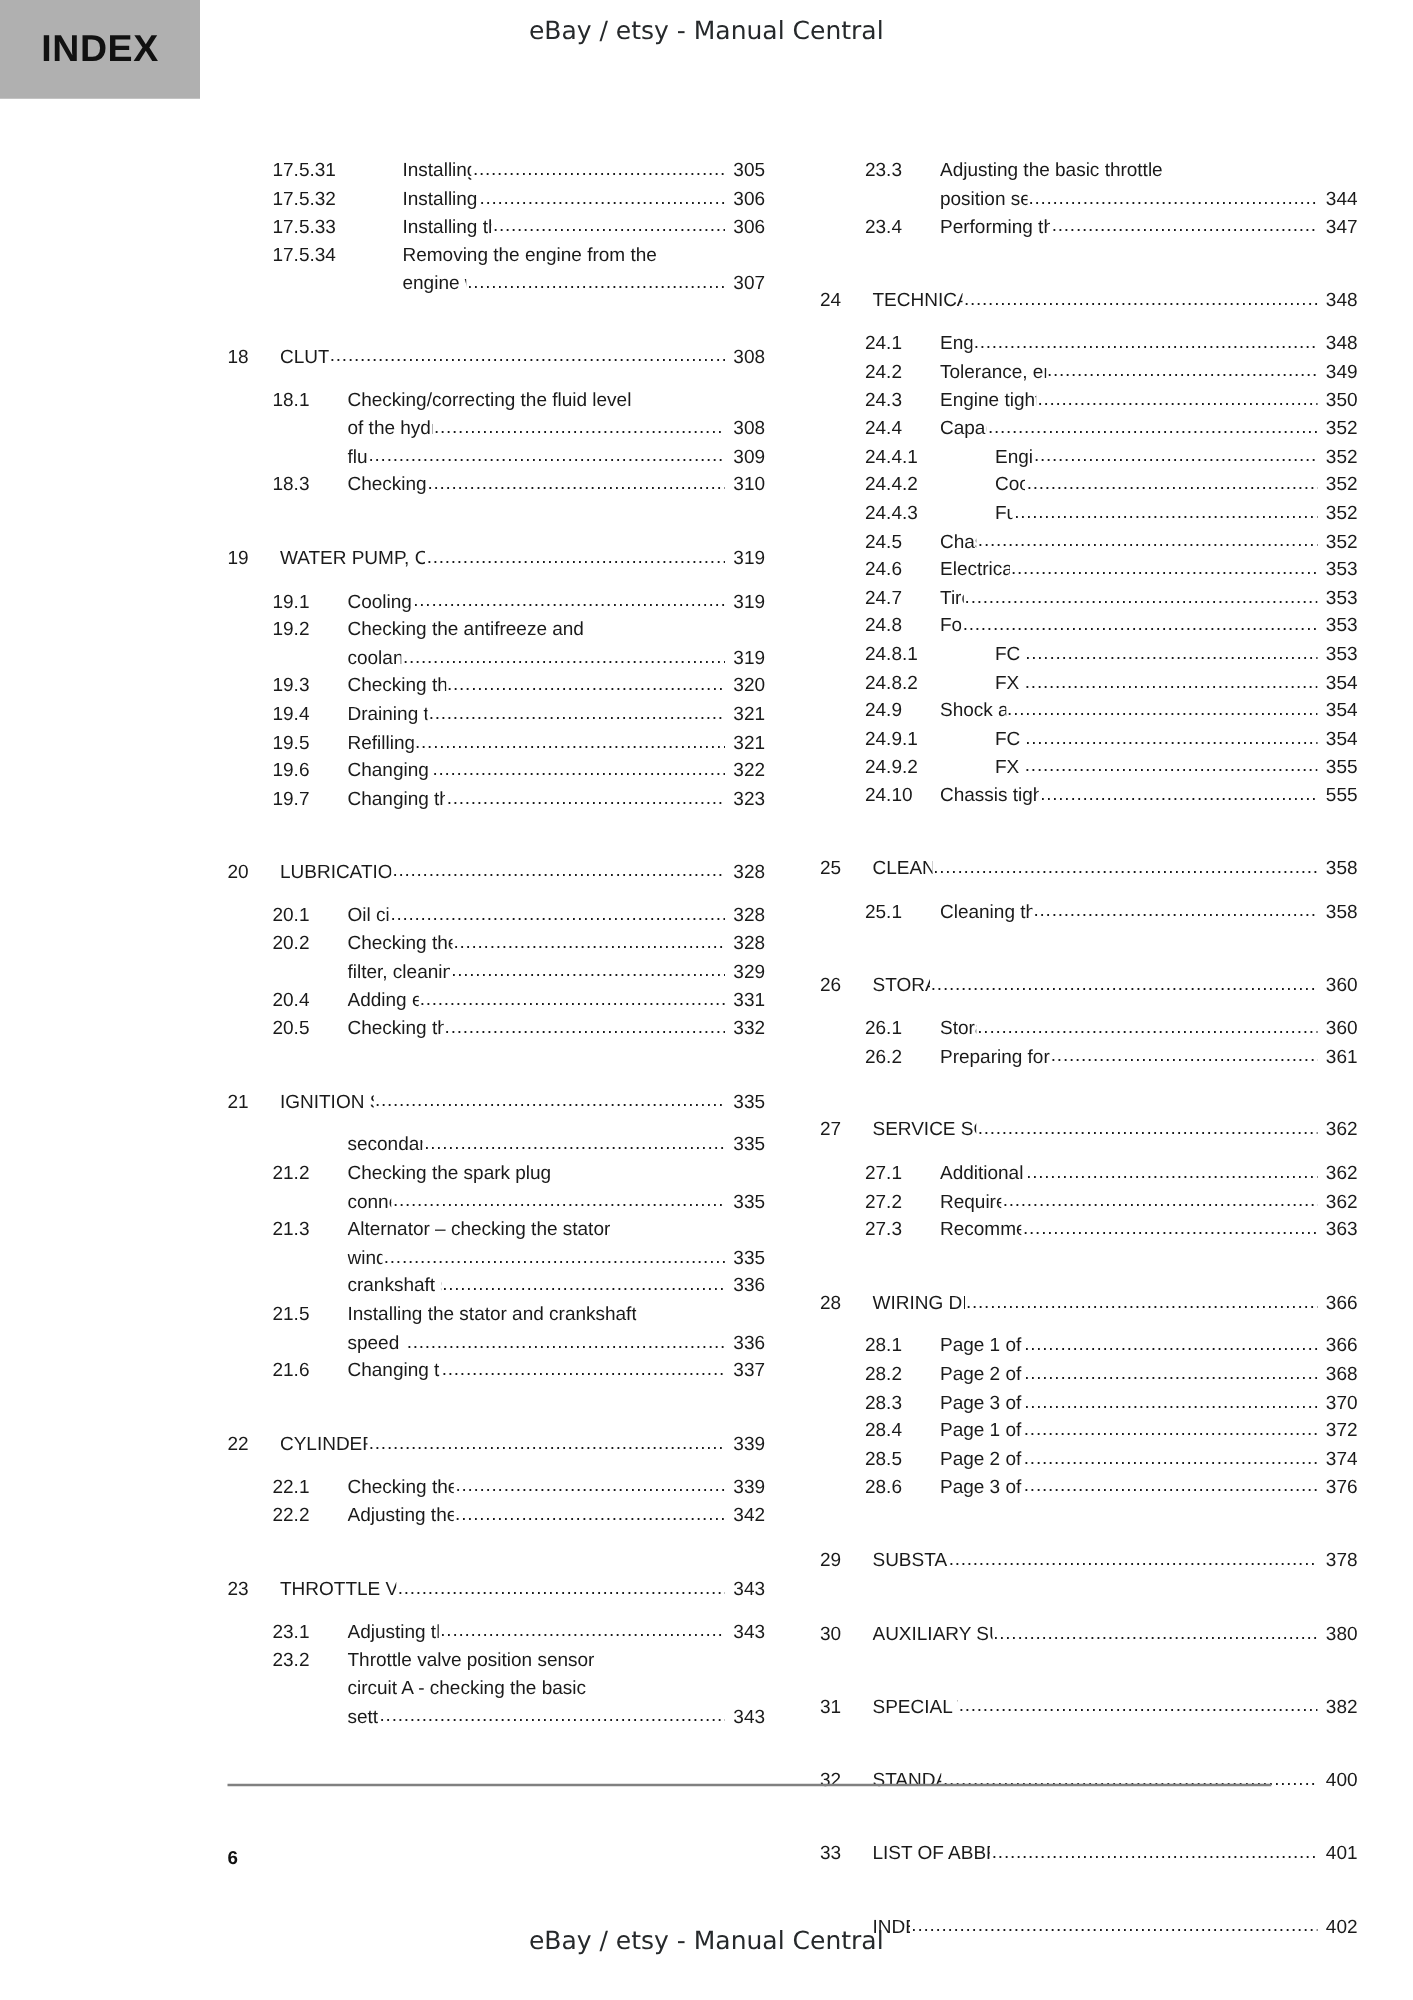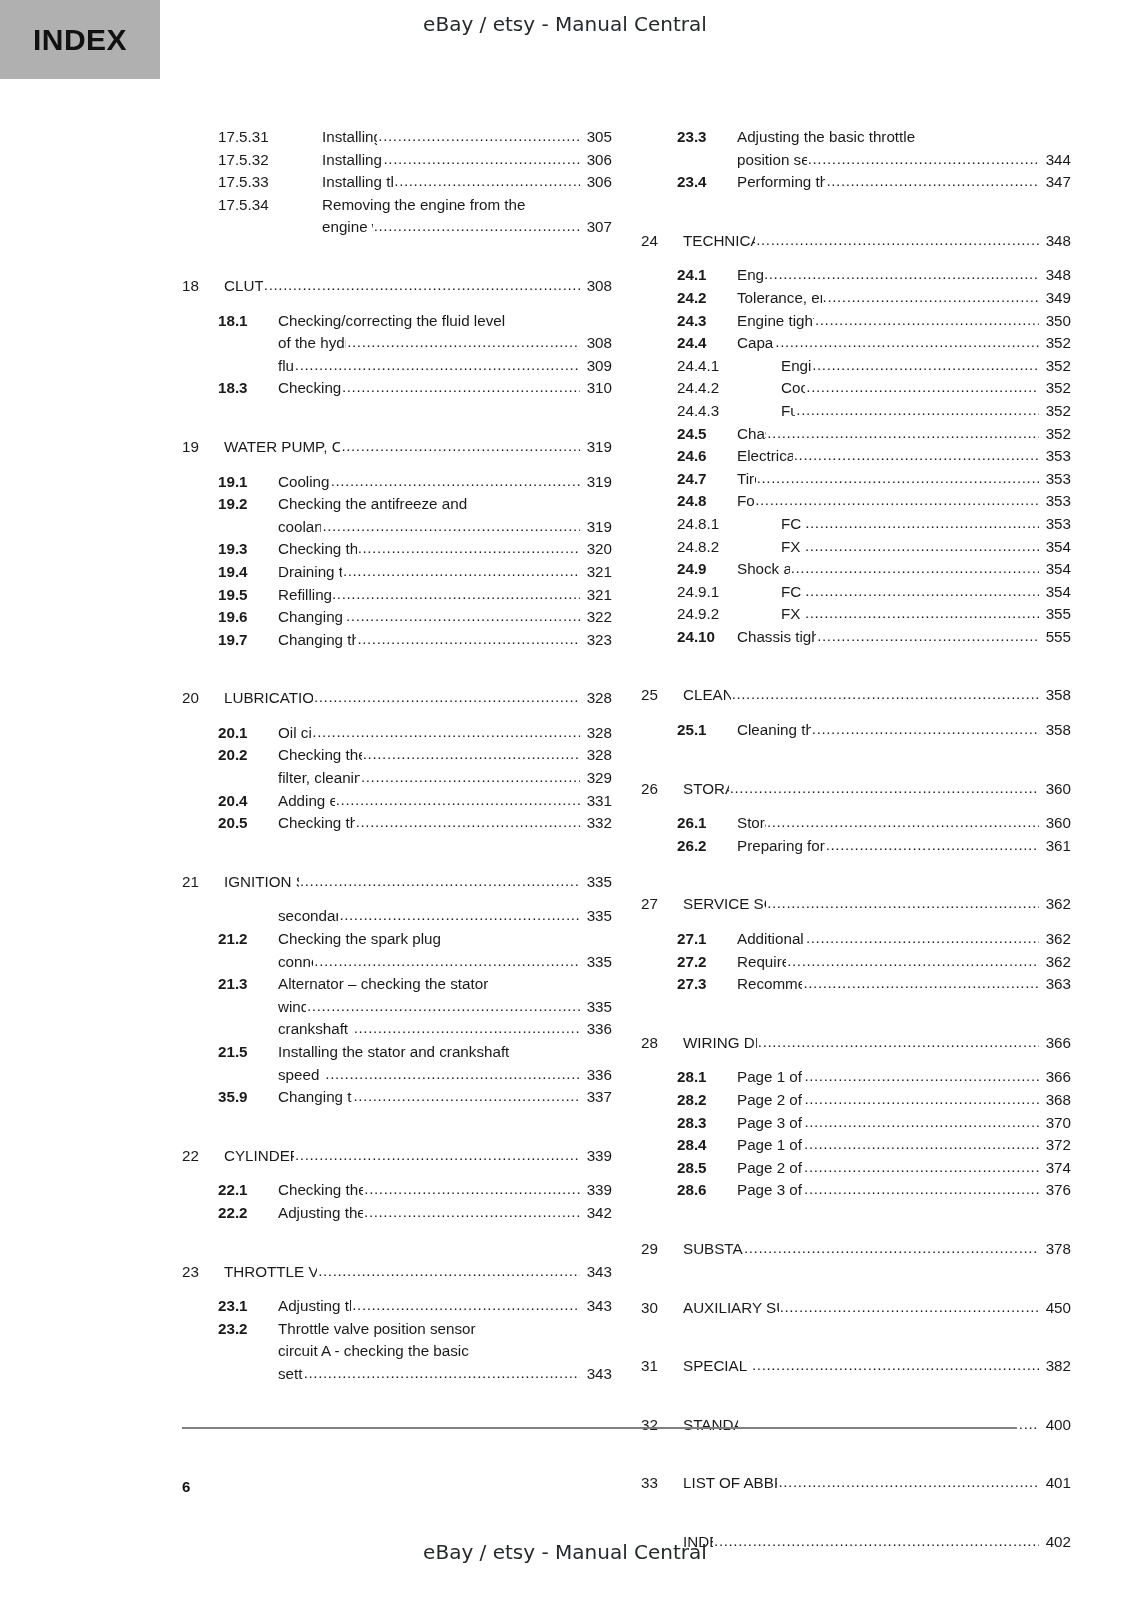--- a/index.html
+++ b/index.html
@@ -45,21 +45,21 @@
     font-family: "DejaVu Sans", sans-serif;
   }
 
   
   .toc {
     position: absolute;
     top: 126px;
     left: 0;
     width: 1130px;
     display: flex;
-    gap: 1px;
+    gap: 16px;
   }
   .col {
     width: 430px;
     flex: 0 0 430px;
   }
   .col-left  { margin-left: 182px; }
   .col-right { margin-left: 28px; }
 
   
   .entry {
@@ -99,21 +99,21 @@
     min-width: 31px;
     padding-left: 5px;
   }
 
   
   .lvl1 { margin-top: 18px; }
   .lvl1 .num { width: 42px; margin-left: 0px; }
   .lvl1 .txt { }
 
   
-  .lvl2 .num { width: 60px; margin-left: 36px; font-weight: bold; }
+  .lvl2 .num { width: 60px; margin-left: 36px; }
 
   
   .lvl3 .num { width: 82px; margin-left: 36px; }
   .lvl3 .txt { padding-left: 22px; }
 
   
   .cont .num { width: 60px; margin-left: 36px; }
   .cont.c3 .num { width: 82px; margin-left: 36px; }
   .cont.c3 .txt { padding-left: 22px; }
 
@@ -367,21 +367,21 @@
         <span class="leader"></span>
         <span class="page"></span>
       </div>
       <div class="entry cont">
         <span class="num"></span>
         <span class="txt">speed sensor</span>
         <span class="leader"></span>
         <span class="page">336</span>
       </div>
       <div class="entry lvl2">
-        <span class="num">35.9</span>
+        <span class="num">21.6</span>
         <span class="txt">Changing the spark plug</span>
         <span class="leader"></span>
         <span class="page">337</span>
       </div>
       <div style="height: 18px;"></div>
       <div class="entry lvl1">
         <span class="num">22</span>
         <span class="txt">CYLINDER HEAD</span>
         <span class="leader"></span>
         <span class="page">339</span>
@@ -670,21 +670,21 @@
         <span class="num">29</span>
         <span class="txt">SUBSTANCES</span>
         <span class="leader"></span>
         <span class="page">378</span>
       </div>
       <div style="height: 18px;"></div>
       <div class="entry lvl1">
         <span class="num">30</span>
         <span class="txt">AUXILIARY SUBSTANCES</span>
         <span class="leader"></span>
-        <span class="page">450</span>
+        <span class="page">380</span>
       </div>
       <div style="height: 18px;"></div>
       <div class="entry lvl1">
         <span class="num">31</span>
         <span class="txt">SPECIAL TOOLS</span>
         <span class="leader"></span>
         <span class="page">382</span>
       </div>
       <div style="height: 18px;"></div>
       <div class="entry lvl1">

